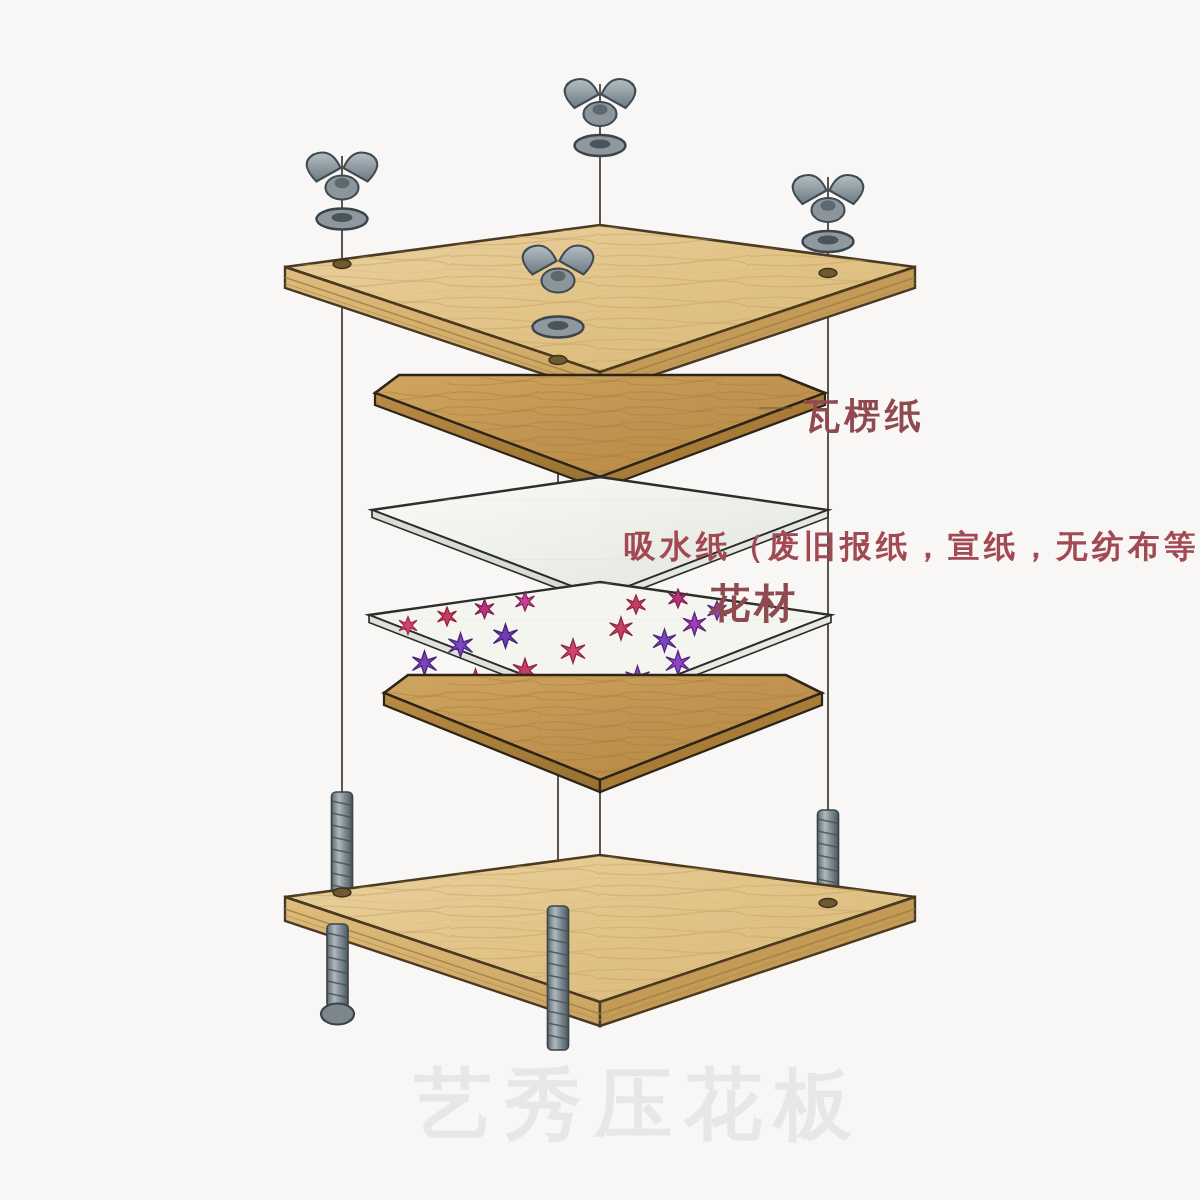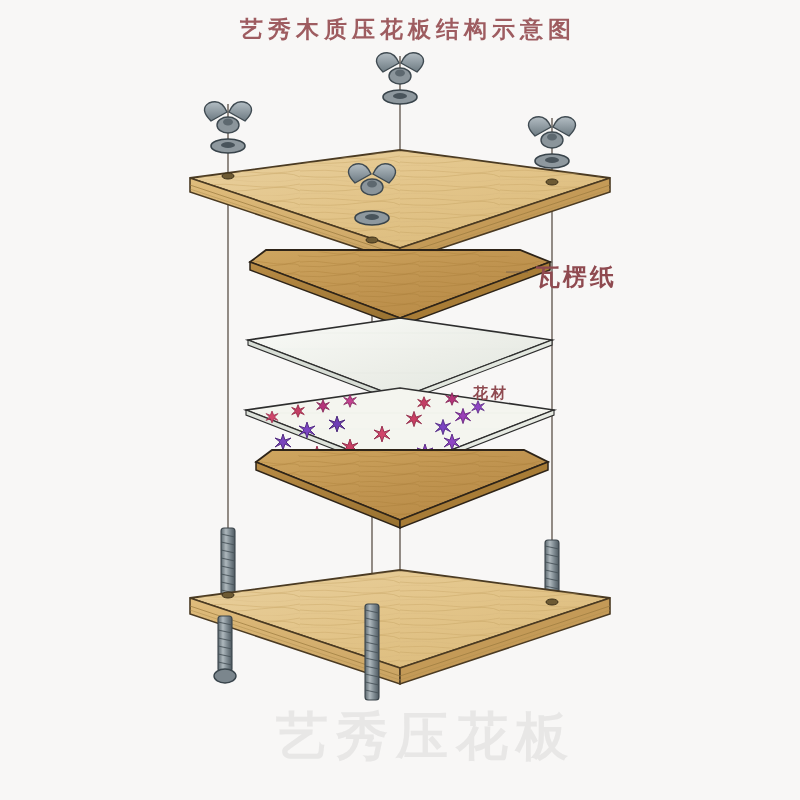--- a/index.html
+++ b/index.html
@@ -45,21 +45,21 @@
   #label-absorbent {
     left: 416px;
     top: 350px;
     font-size: 21px;
     color: #a24a54;
     font-weight: 700;
   }
   #label-flower {
     left: 473px;
     top: 384px;
-    font-size: 15px;
+    font-size: 27px;
     color: #8f4a50;
     font-weight: 700;
   }
   #watermark-text {
     left: 276px;
     top: 702px;
     font-size: 52px;
     color: rgba(150,150,150,0.16);
     font-weight: 700;
     letter-spacing: 8px;
@@ -351,18 +351,18 @@
           <line x1="218" y1="662" x2="232" y2="665"></line>
       </g>
       <ellipse cx="225" cy="676" rx="11" ry="7" fill="#7b868d" stroke="#39444b" stroke-width="1.4"></ellipse>
     </g>
 
     <g stroke="#6a5a50" stroke-width="1" fill="none" opacity="0.7">
       <line x1="528" y1="272" x2="506" y2="272"></line>
     </g>
   </svg>
 
-  <div class="txt" id="title-text">艺秀木质压花板结构示意图</div>
   <div class="txt" id="label-corrugated-top">瓦楞纸</div>
+  <div class="txt" id="label-absorbent">吸水纸（废旧报纸，宣纸，无纺布等</div>
   <div class="txt" id="label-flower">花材</div>
   <div class="txt" id="watermark-text">艺秀压花板</div>
 
 </div>
 
 </body></html>

